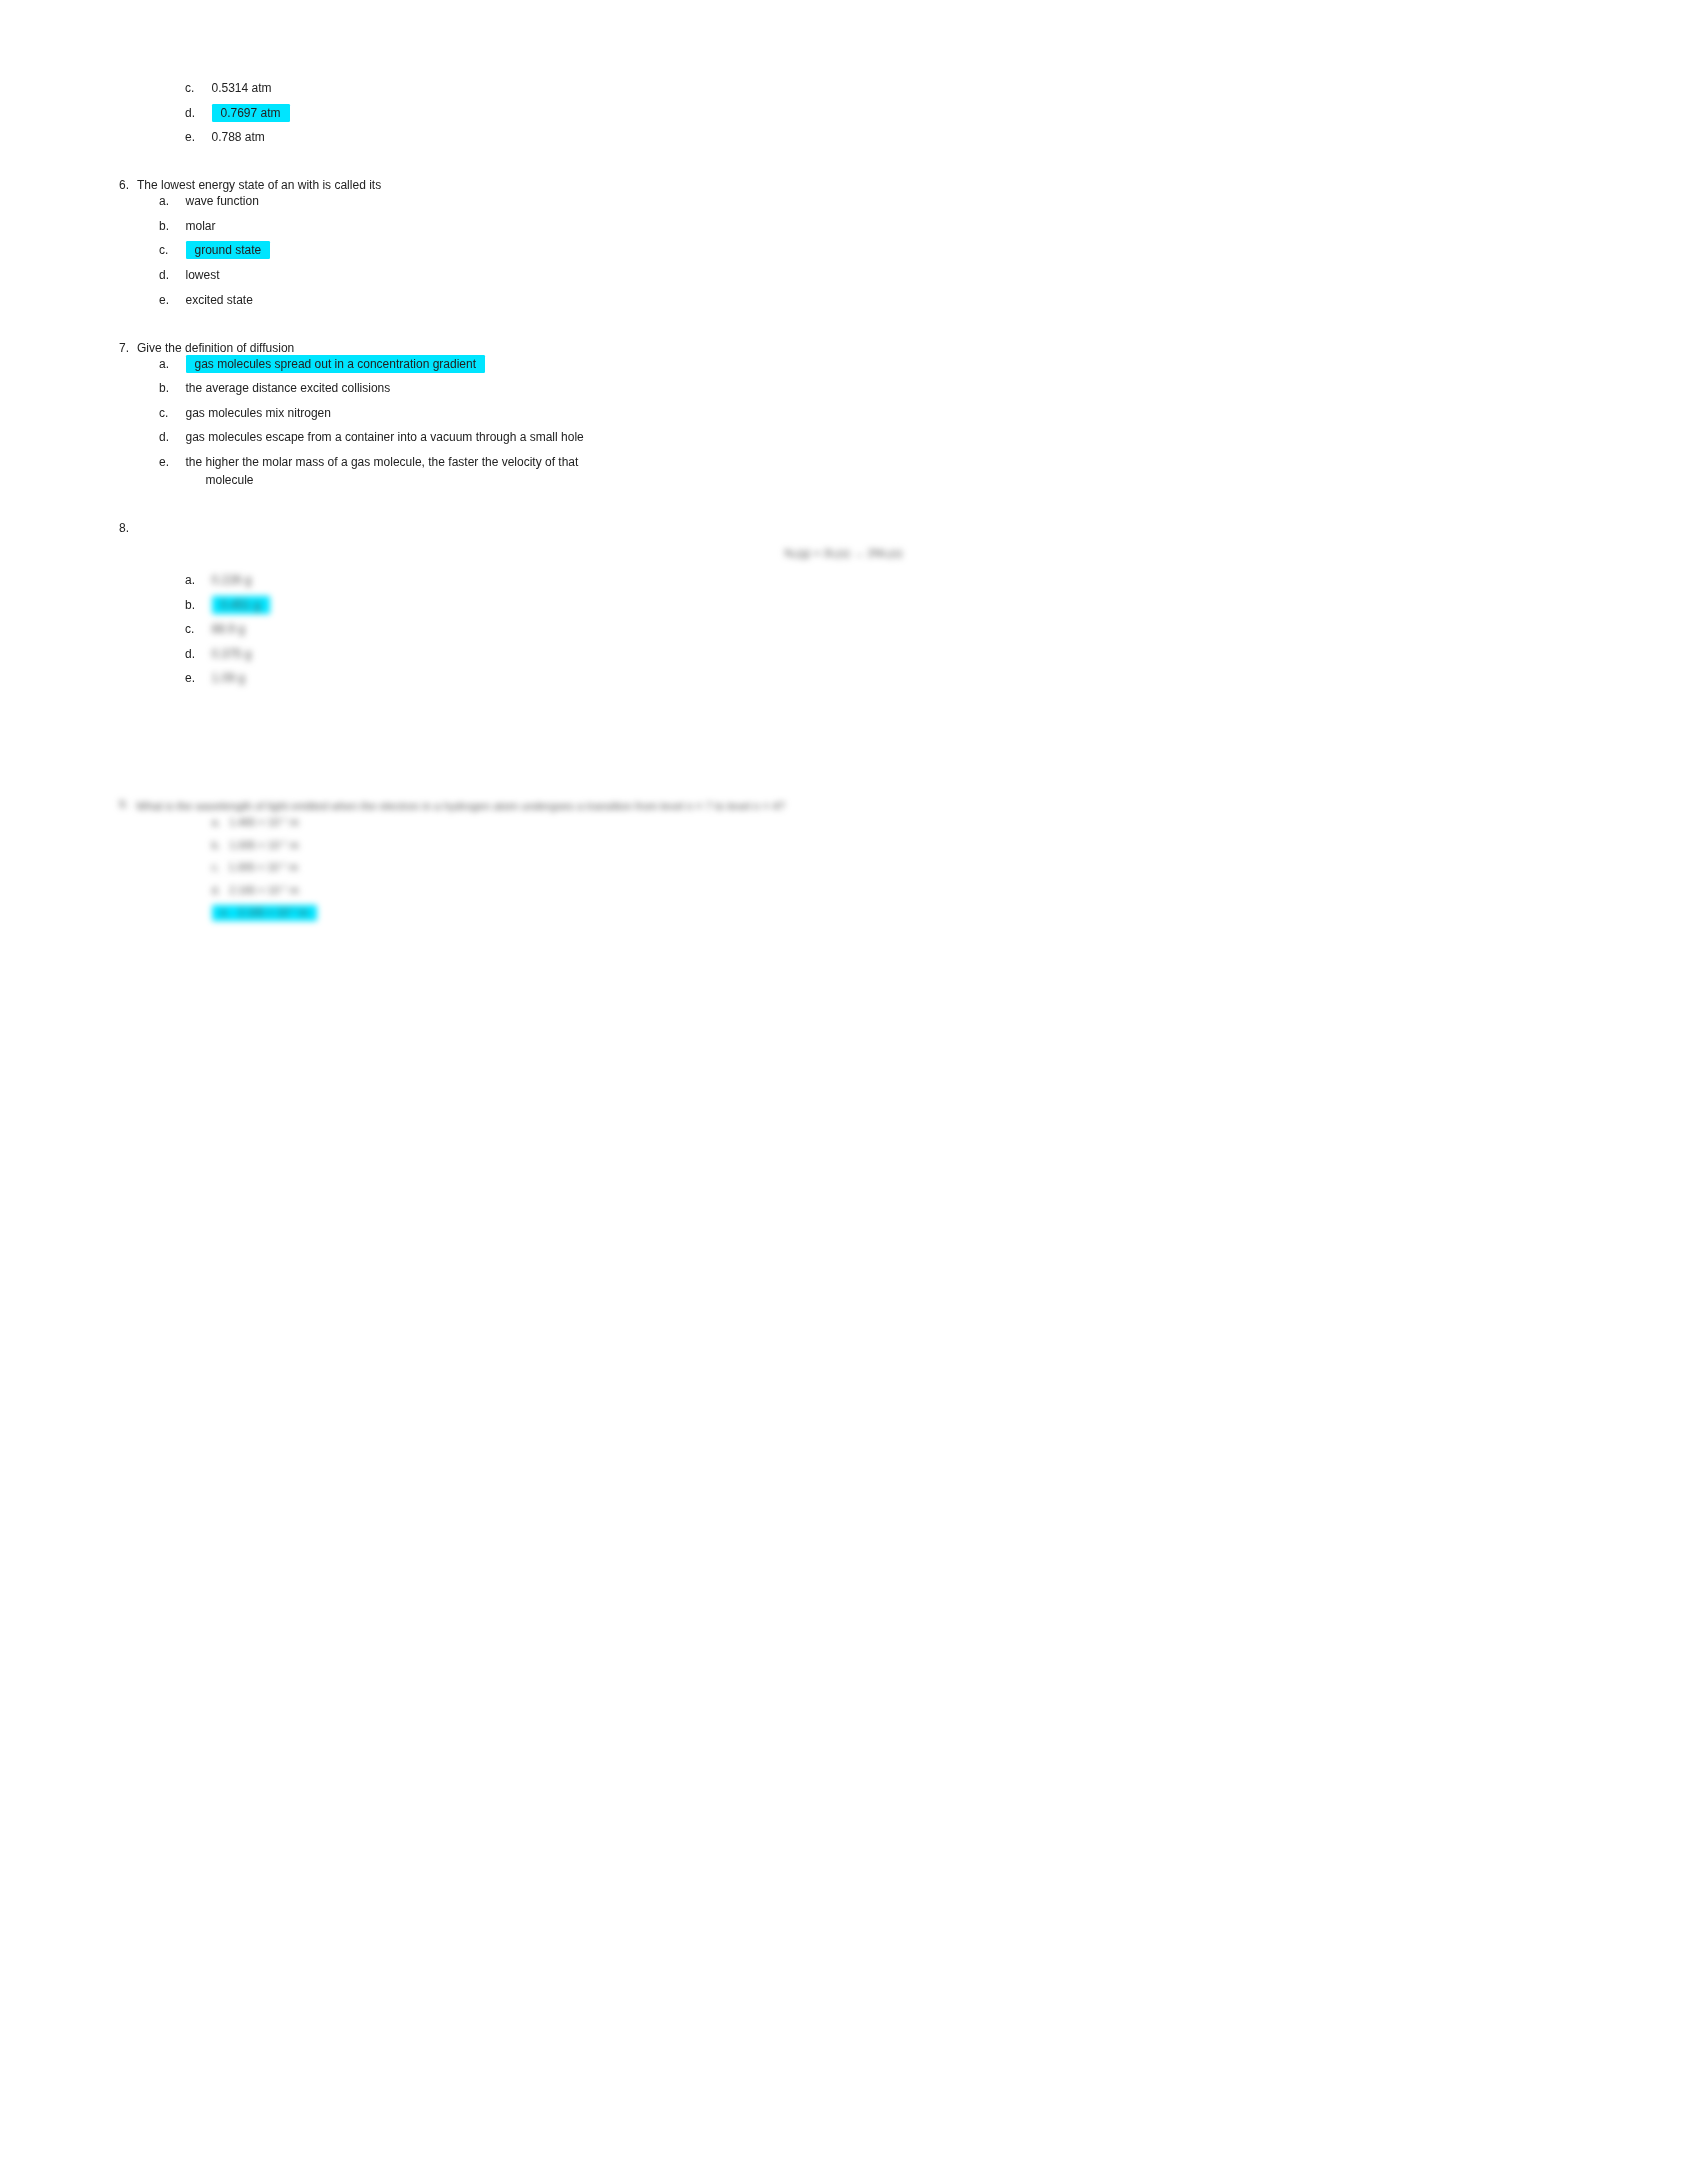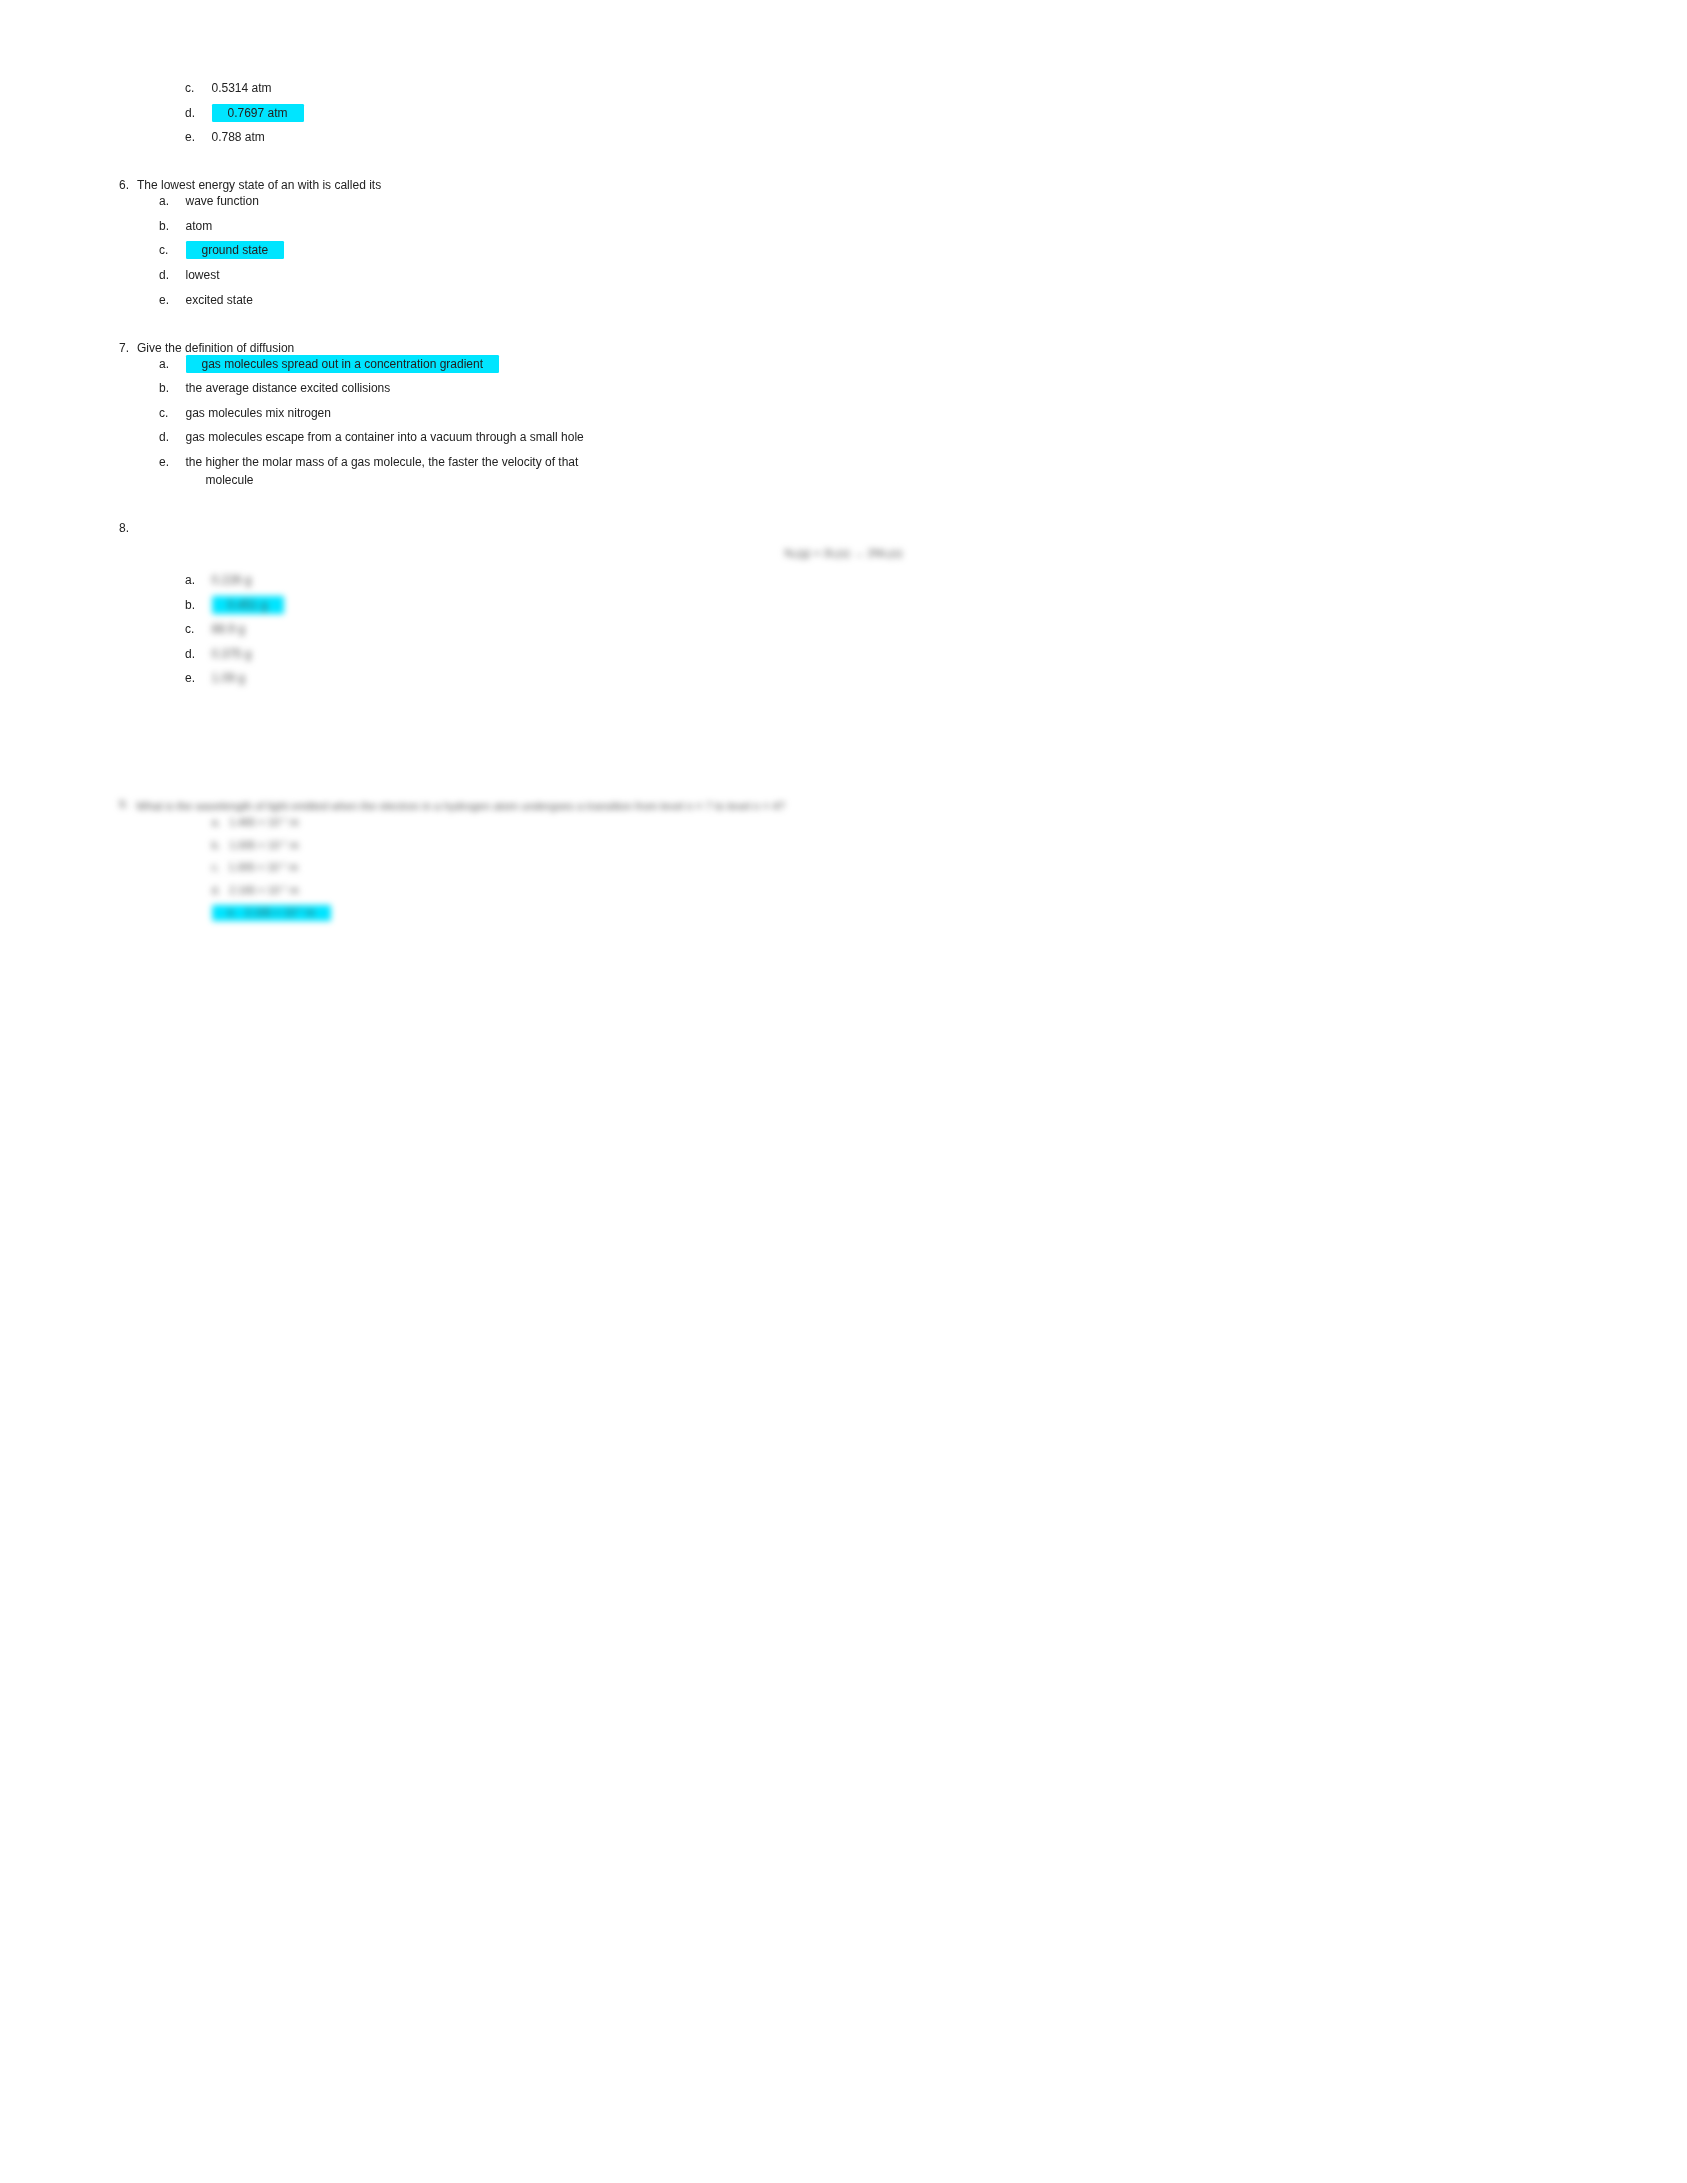--- a/index.html
+++ b/index.html
@@ -34,21 +34,21 @@
       align-items: flex-start;
     }
 
     .option-label {
       min-width: 26.5px;
       display: inline-block;
     }
 
     .highlight-cyan {
       background-color: #00e5ff;
-      padding: 0 16px;
+      padding: 0 9px;
       border-radius: 1.3px;
     }
 
     .blurred {
       filter: blur(3.3px);
       color: #555;
       user-select: none;
     }
 
     .question-number {
@@ -95,21 +95,21 @@
     <span class="question-number">6.</span>
     <span>The lowest energy state of an with is called its</span>
   </div>
   <ul class="options-list">
     <li>
       <span class="option-label">a.</span>
       <span>wave function</span>
     </li>
     <li>
       <span class="option-label">b.</span>
-      <span>atom</span>
+      <span>molar</span>
     </li>
     <li>
       <span class="option-label">c.</span>
       <span class="highlight-cyan">ground state</span>
     </li>
     <li>
       <span class="option-label">d.</span>
       <span>lowest</span>
     </li>
     <li>

